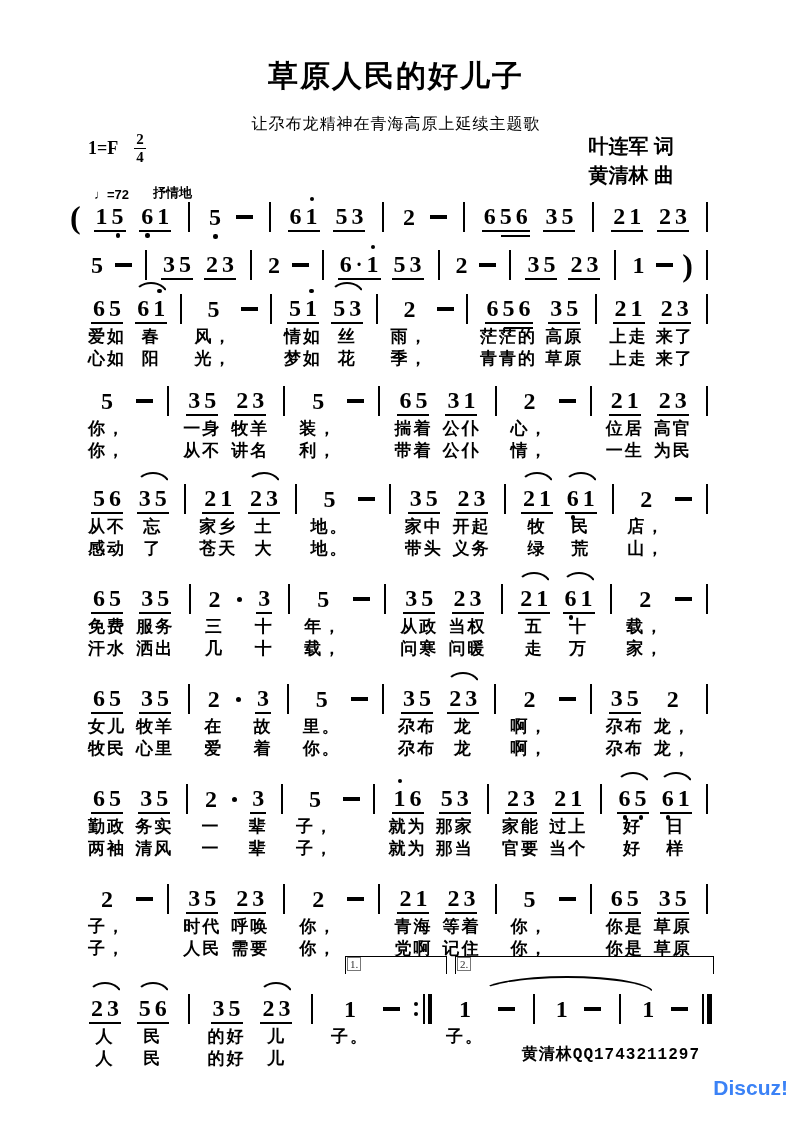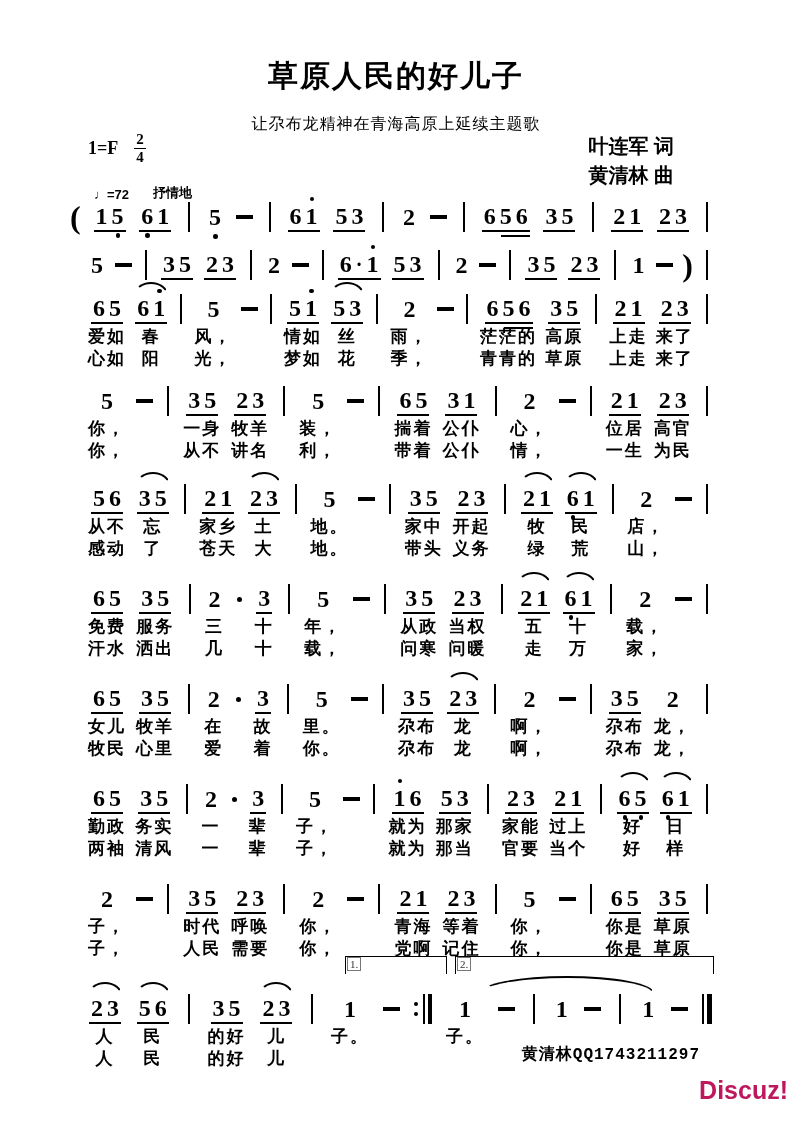--- a/index.html
+++ b/index.html
@@ -54,22 +54,22 @@
   .volta{position:absolute;height:17px;border-top:1.8px solid #000;
          border-left:1.8px solid #000;border-right:1.8px solid #000;}
   .vlabel{position:absolute;top:0;left:1px;font-family:"Liberation Serif",serif;
           font-size:11px;line-height:12px;border:1px solid #777;padding:0 2px;color:#333;}
   .bigslur{position:absolute;height:13px;border:2.5px solid;
            border-color:#000 transparent transparent transparent;
            border-radius:50%/100% 100% 0 0;}
 
   .qq{position:absolute;top:1044px;right:92px;font-family:Liberation Mono, monospace;
       font-weight:600;font-size:16px;letter-spacing:1px;}
-  .watermark{position:absolute;top:1076px;right:4px;font-size:25px;font-weight:bold;
-             color:#be185d;font-family:"Liberation Sans",sans-serif;}
+  .watermark{position:absolute;top:1076px;right:4px;font-size:21px;font-weight:bold;
+             color:#3b82f6;font-family:"Liberation Sans",sans-serif;}
 </style>
 </head>
 <body>
 
 <div class="page">
 
   <div class="title">草原人民的好儿子</div>
   <div class="subtitle">让尕布龙精神在青海高原上延续主题歌</div>
 
   <div class="keysig">

